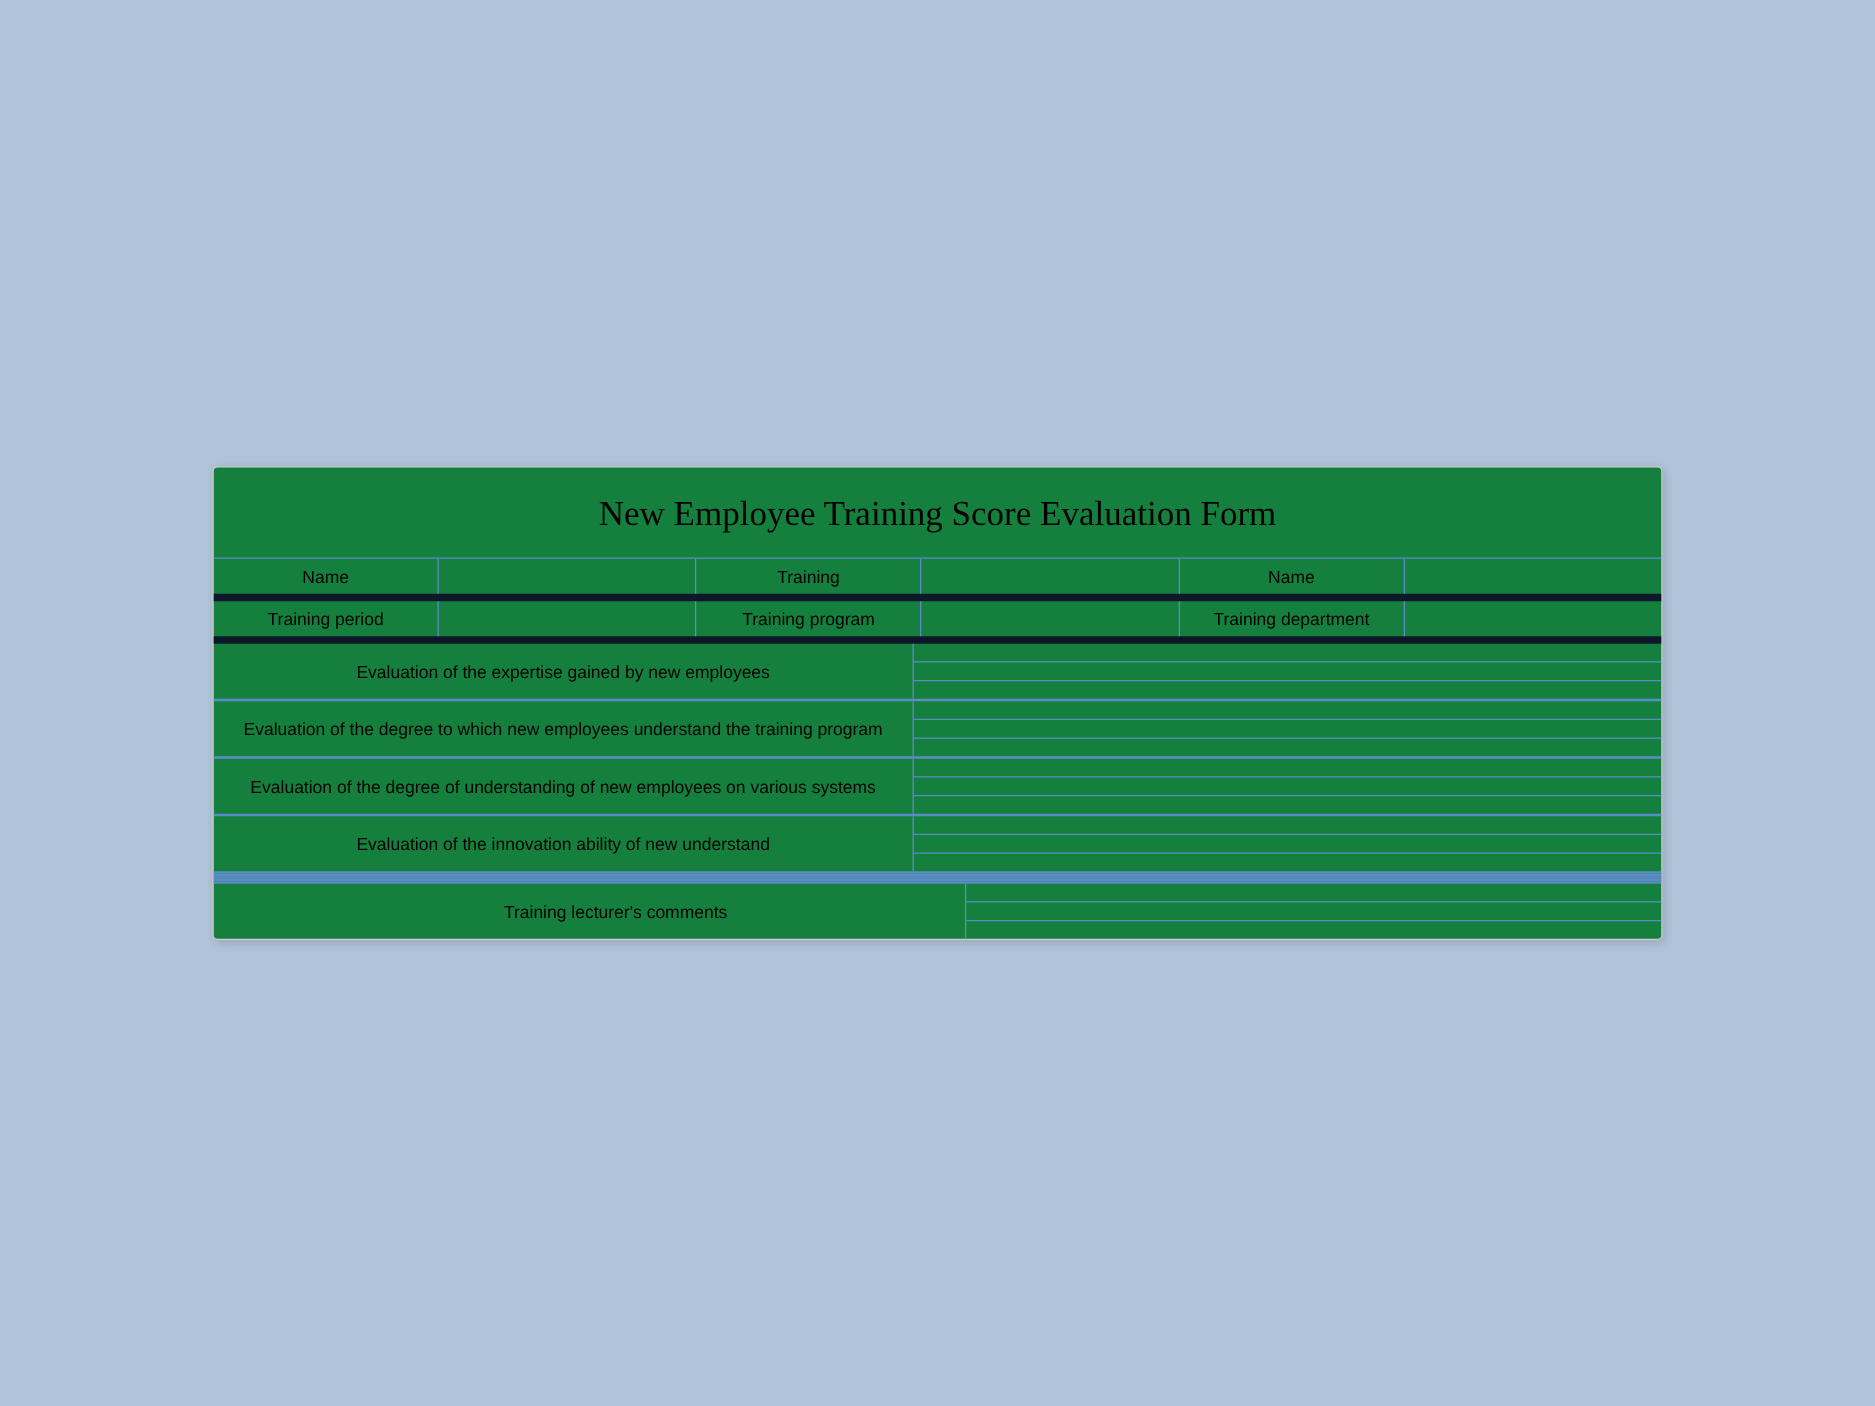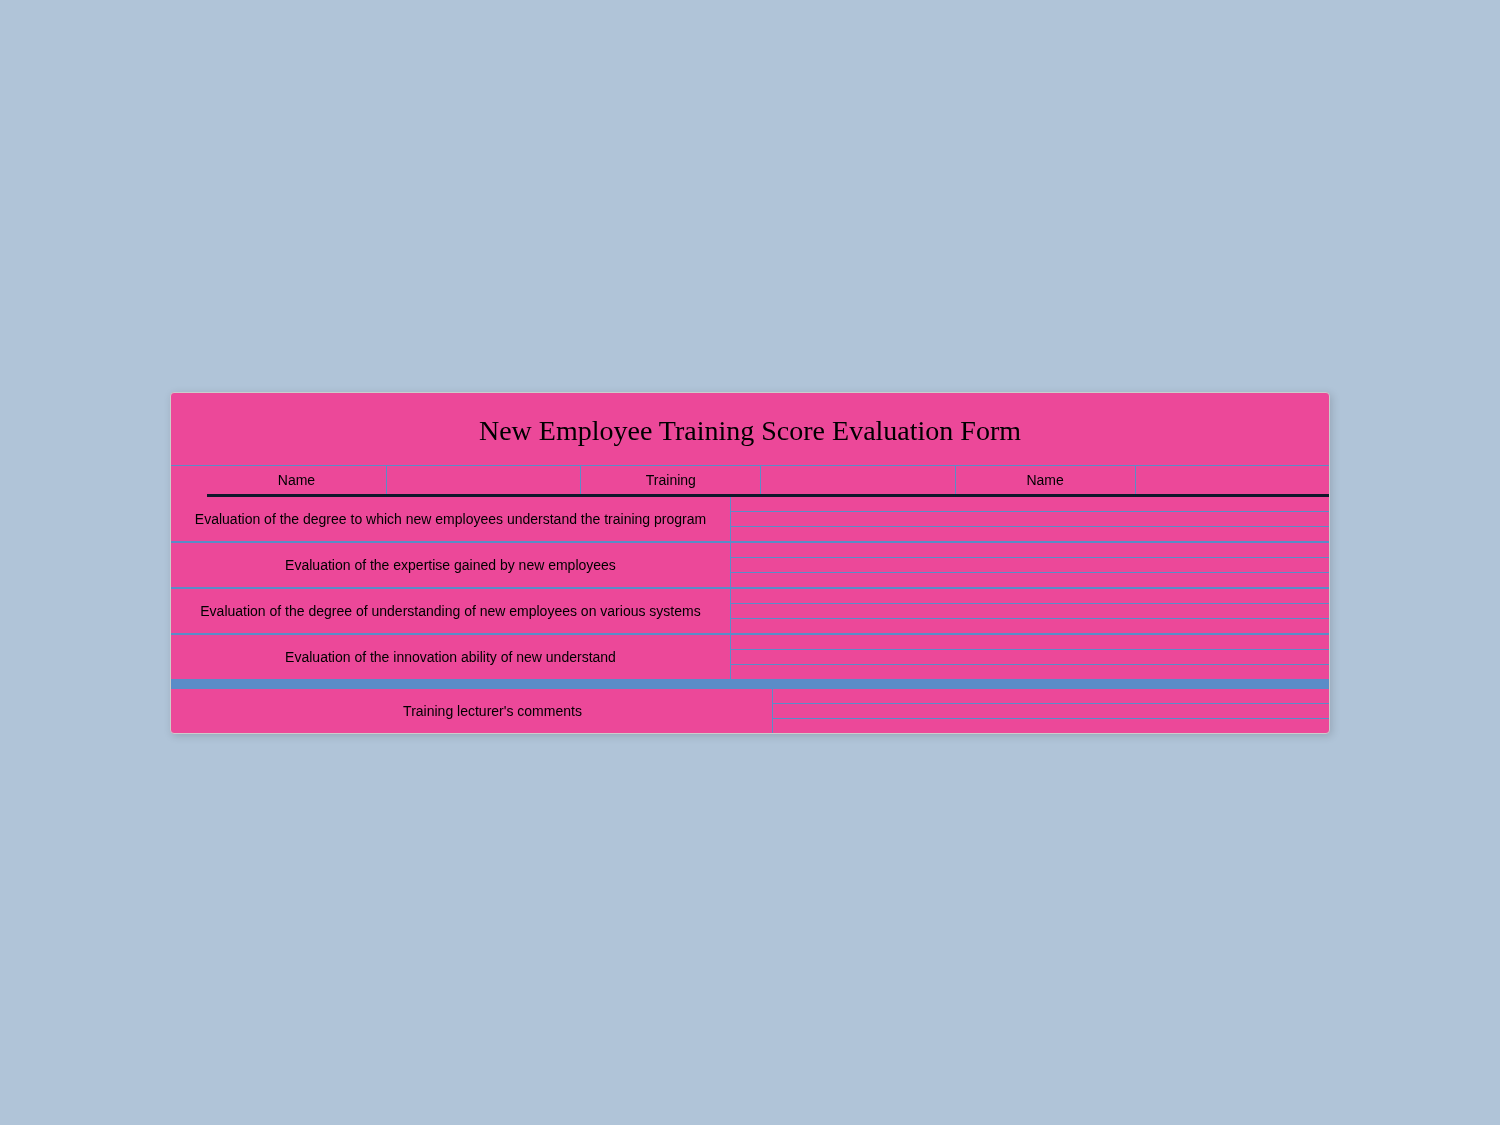--- a/index.html
+++ b/index.html
@@ -8,41 +8,40 @@
       background-color: #b0c4d8;
       display: flex;
       justify-content: center;
       align-items: center;
       min-height: 100vh;
       font-family: Arial, sans-serif;
       padding: 40px;
     }
 
     .form-container {
-      background: #ec4899;
+      background: #15803d;
       border: 1px solid #ccc;
       border-radius: 4px;
       width: 1160px;
       padding: 0;
       box-shadow: 2px 2px 8px rgba(0,0,0,0.15);
     }
 
     .form-title {
       text-align: center;
       font-size: 28px;
       font-weight: normal;
       padding: 22px 20px 18px;
       border-bottom: 1px solid #5b8cc8;
       font-family: 'Times New Roman', Times, serif;
     }
 
     .header-row {
       display: flex;
-      border-bottom: 3px solid #0f172a;
-      margin-left: 36px;
+      border-bottom: 6px solid #0f172a;
     }
 
     .header-cell {
       border-right: 1px solid #5b8cc8;
       padding: 6px 10px;
       font-size: 14px;
       display: flex;
       align-items: center;
       justify-content: center;
     }
@@ -107,32 +106,40 @@
 
   <div class="header-row">
     <div class="header-cell label">Name</div>
     <div class="header-cell value"></div>
     <div class="header-cell label">Training</div>
     <div class="header-cell value"></div>
     <div class="header-cell label">Name</div>
     <div class="header-cell value"></div>
   </div>
 
+  <div class="header-row">
+    <div class="header-cell label">Training period</div>
+    <div class="header-cell value"></div>
+    <div class="header-cell label">Training program</div>
+    <div class="header-cell value"></div>
+    <div class="header-cell label">Training department</div>
+    <div class="header-cell value"></div>
+  </div>
 
   <div id="sections-container">
       <div class="section-rows">
-        <div class="section-label">Evaluation of the degree to which new employees understand the training program</div>
+        <div class="section-label">Evaluation of the expertise gained by new employees</div>
         <div class="section-lines">
           <div class="line-row"></div>
           <div class="line-row"></div>
           <div class="line-row"></div>
         </div>
       </div>
       <div class="section-rows">
-        <div class="section-label">Evaluation of the expertise gained by new employees</div>
+        <div class="section-label">Evaluation of the degree to which new employees understand the training program</div>
         <div class="section-lines">
           <div class="line-row"></div>
           <div class="line-row"></div>
           <div class="line-row"></div>
         </div>
       </div>
       <div class="section-rows">
         <div class="section-label">Evaluation of the degree of understanding of new employees on various systems</div>
         <div class="section-lines">
           <div class="line-row"></div>

